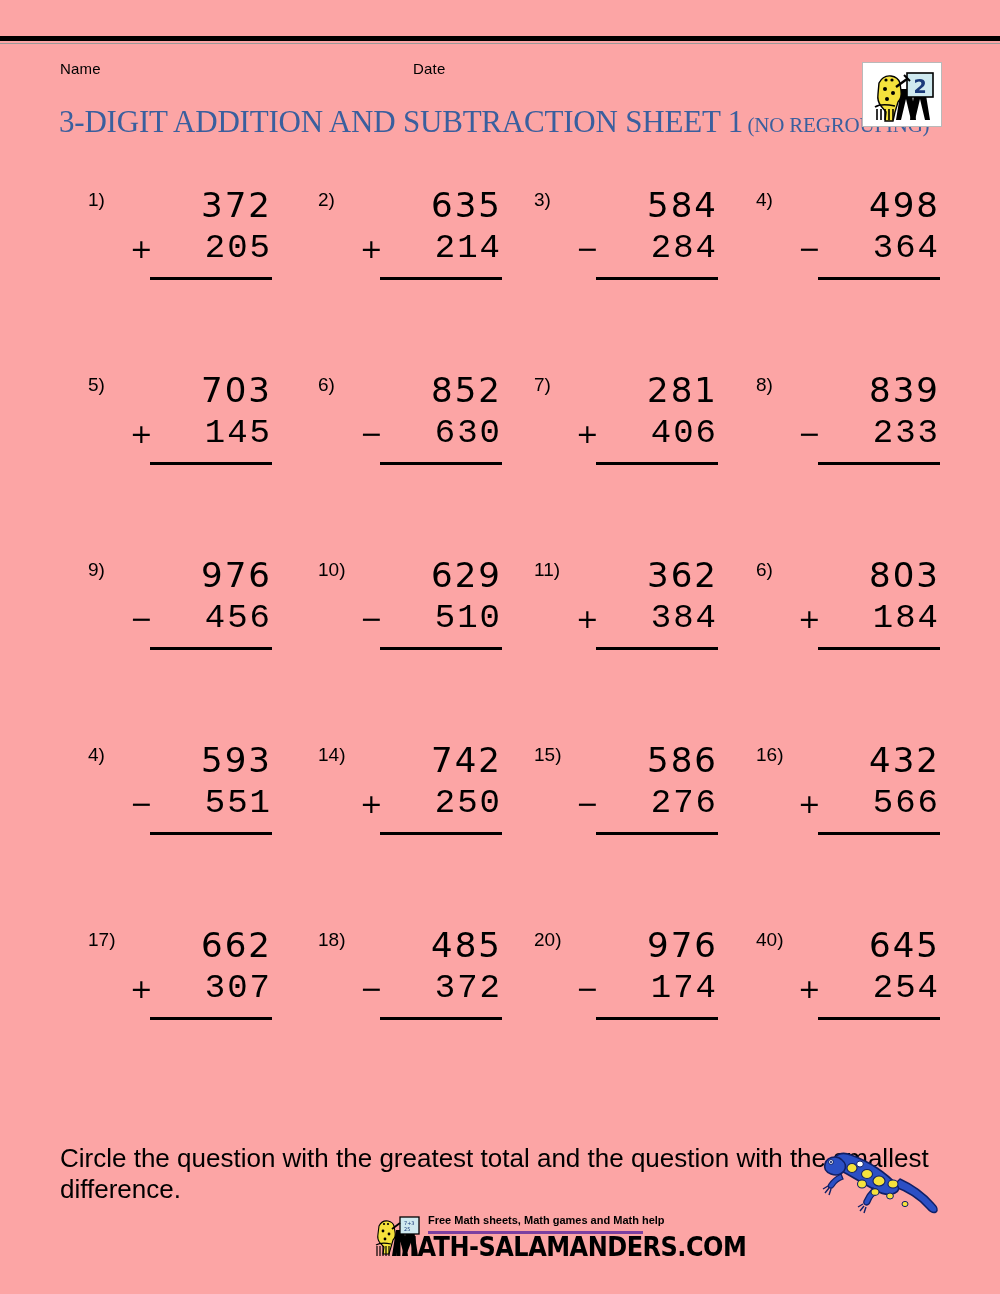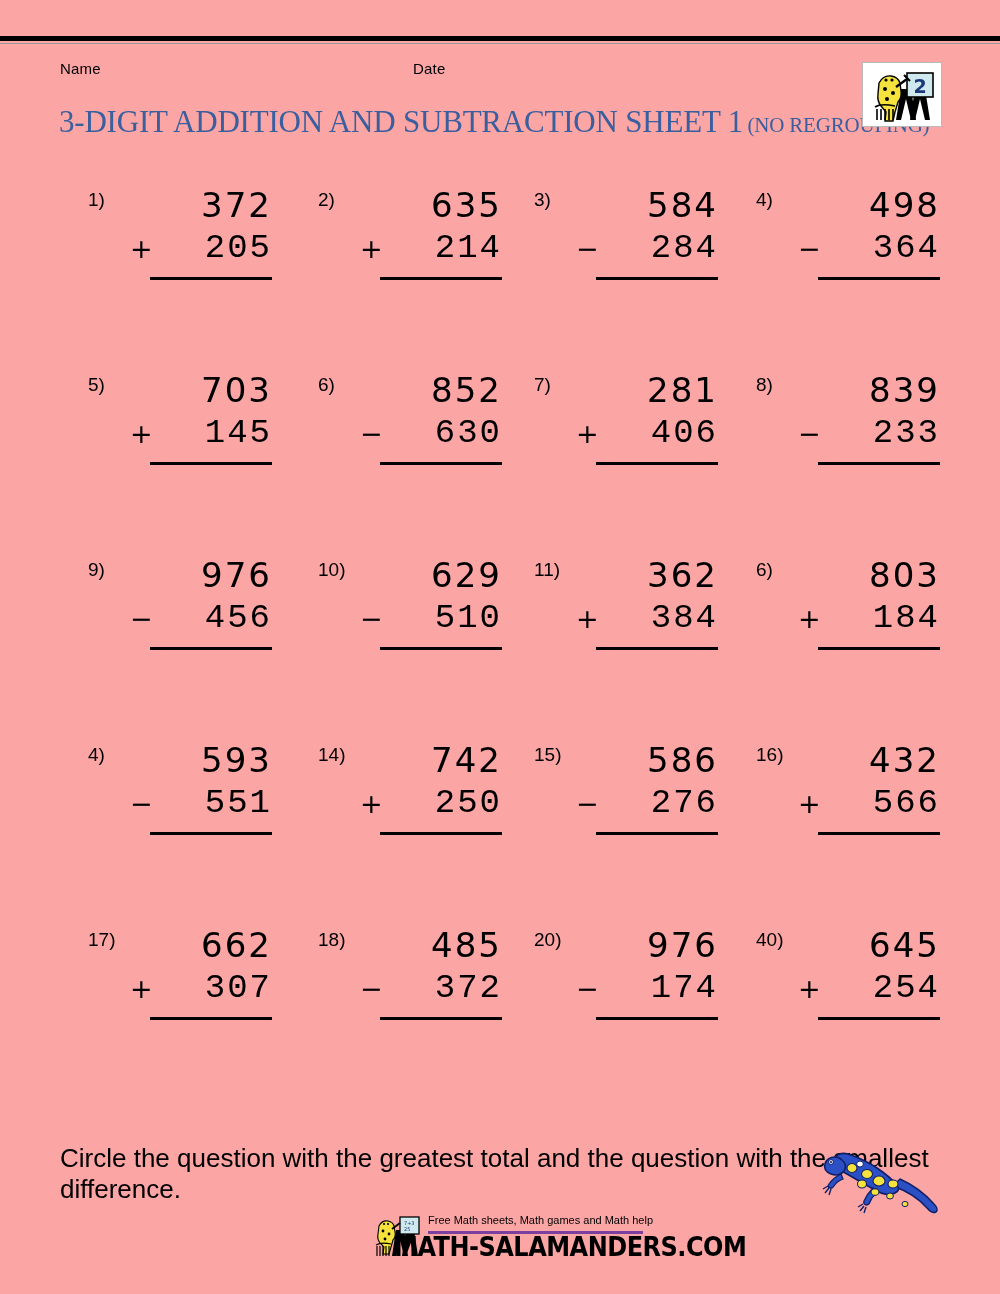--- a/index.html
+++ b/index.html
@@ -178,21 +178,21 @@
     left: 370px;
     top: 1212px;
     width: 280px;
     height: 52px;
   }
   .brand-tag {
     position: absolute;
     left: 58px;
     top: 2px;
     font-size: 11px;
-    font-weight: normal;
+    font-weight: bold;
     font-family: "Liberation Sans", sans-serif;
     white-space: nowrap;
   }
   .brand-underline {
     position: absolute;
     left: 58px;
     top: 19px;
     width: 215px;
     height: 3px;
     background: #7b3fa0;

